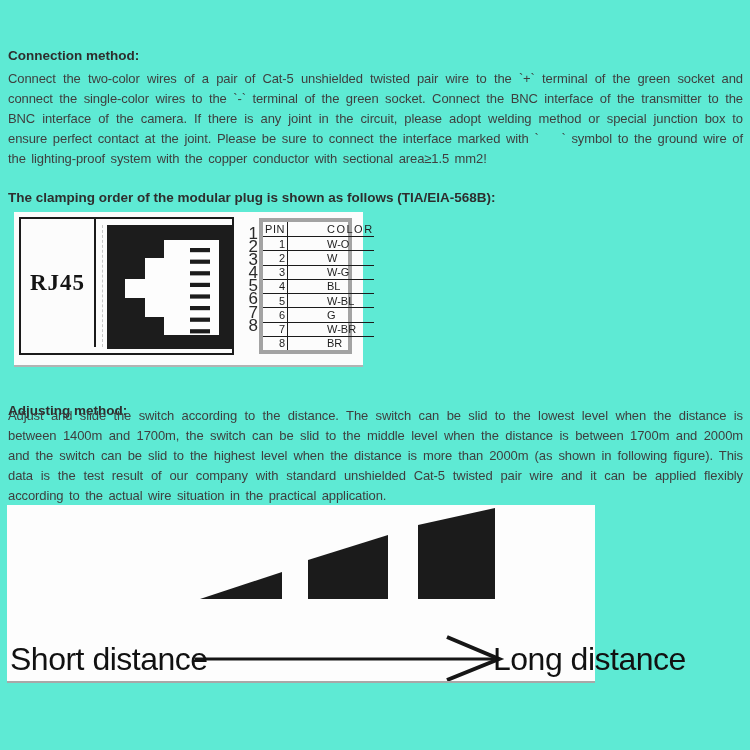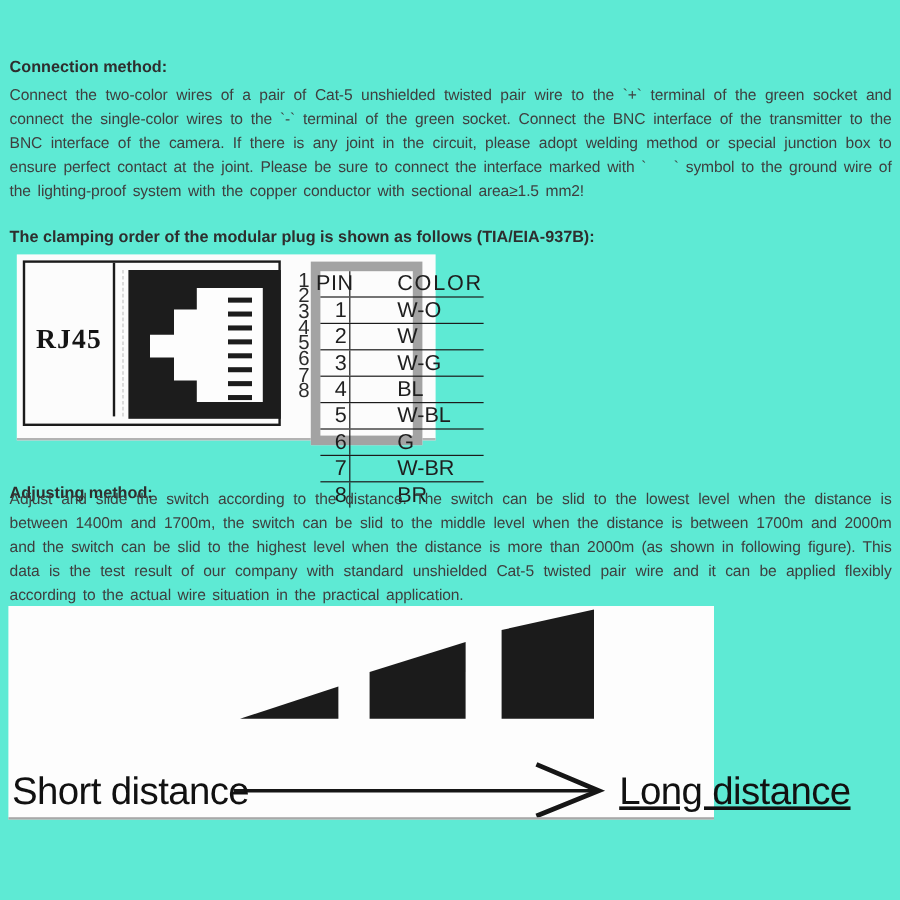--- a/index.html
+++ b/index.html
@@ -44,24 +44,24 @@
   .rj45-photo{
     position:absolute;left:86px;top:6px;width:127px;height:124px;
     background:#1c1c1c;
   }
   .pin-numbers{
     position:absolute;left:222px;top:15px;width:22px;
     text-align:right;font-size:17px;line-height:13.1px;
     color:#2b2b2b;font-stretch:condensed;
   }
   .pin-table{
-    position:absolute;left:245px;top:6px;width:93px;height:153px;
+    position:absolute;left:245px;top:6px;width:93px;height:136px;
     display:grid;grid-template-rows:repeat(9,1fr);
-    border:8px solid #a3a3a3;box-sizing:border-box;
-    font-size:18px;color:#1e1e1e;background:#fcfcfc;
+    border:4px solid #a3a3a3;box-sizing:border-box;
+    font-size:11px;color:#1e1e1e;background:#fcfcfc;
   }
   .pt-row{
     display:grid;grid-template-columns:25px 1fr;
     border-top:1.5px solid #1b1b1b;
   }
   .pt-row:first-child{border-top:none;}
   .pt-pin{
     border-right:1.5px solid #1b1b1b;
     display:flex;align-items:center;justify-content:flex-end;
     padding-right:2px;box-sizing:border-box;
@@ -73,31 +73,31 @@
   .fig2{
     position:absolute;left:7px;top:505px;width:588px;height:176px;
     background:#fdfdfd;border-bottom:2px solid #a8a8a8;
   }
   .fig2 svg{position:absolute;left:0;top:0;}
   .dist-label{
     position:absolute;top:136px;
     font-size:32px;color:#111;letter-spacing:-0.5px;white-space:nowrap;
   }
   .dist-left{left:3px;}
-  .dist-right{left:509px;text-decoration:underline;}
+  .dist-right{left:486px;}
 </style>
 </head>
 <body>
 
 <div class="page">
 
   <div class="heading" style="top:48px">Connection method:</div>
   <div class="para" style="top:69px">Connect the two-color wires of a pair of Cat-5 unshielded twisted pair wire to the `+` terminal of the green socket and connect the single-color wires to the `-` terminal of the green socket. Connect the BNC interface of the transmitter to the BNC interface of the camera. If there is any joint in the circuit, please adopt welding method or special junction box to ensure perfect contact at the joint. Please be sure to connect the interface marked with `&nbsp;&nbsp;&nbsp;&nbsp;` symbol to the ground wire of the lighting-proof system with the copper conductor with sectional area≥1.5 mm2!</div>
 
-  <div class="heading" style="top:190px">The clamping order of the modular plug is shown as follows (TIA/EIA-937B):</div>
+  <div class="heading" style="top:190px">The clamping order of the modular plug is shown as follows (TIA/EIA-568B):</div>
 
   <div class="fig1">
     <div class="rj45-box">
       <div class="rj45-cell">RJ45</div>
       <div class="rj45-dashes"></div>
       <div class="rj45-photo">
         <svg width="127" height="124" viewBox="0 0 127 124">
           <polygon fill="#fdfdfd" points="57,15 112,15 112,110 57,110 57,92 38,92 38,73 18,73 18,54 38,54 38,33 57,33"></polygon>
           <g fill="#1c1c1c">
             <rect x="83" y="23" width="20" height="4.2"></rect>

